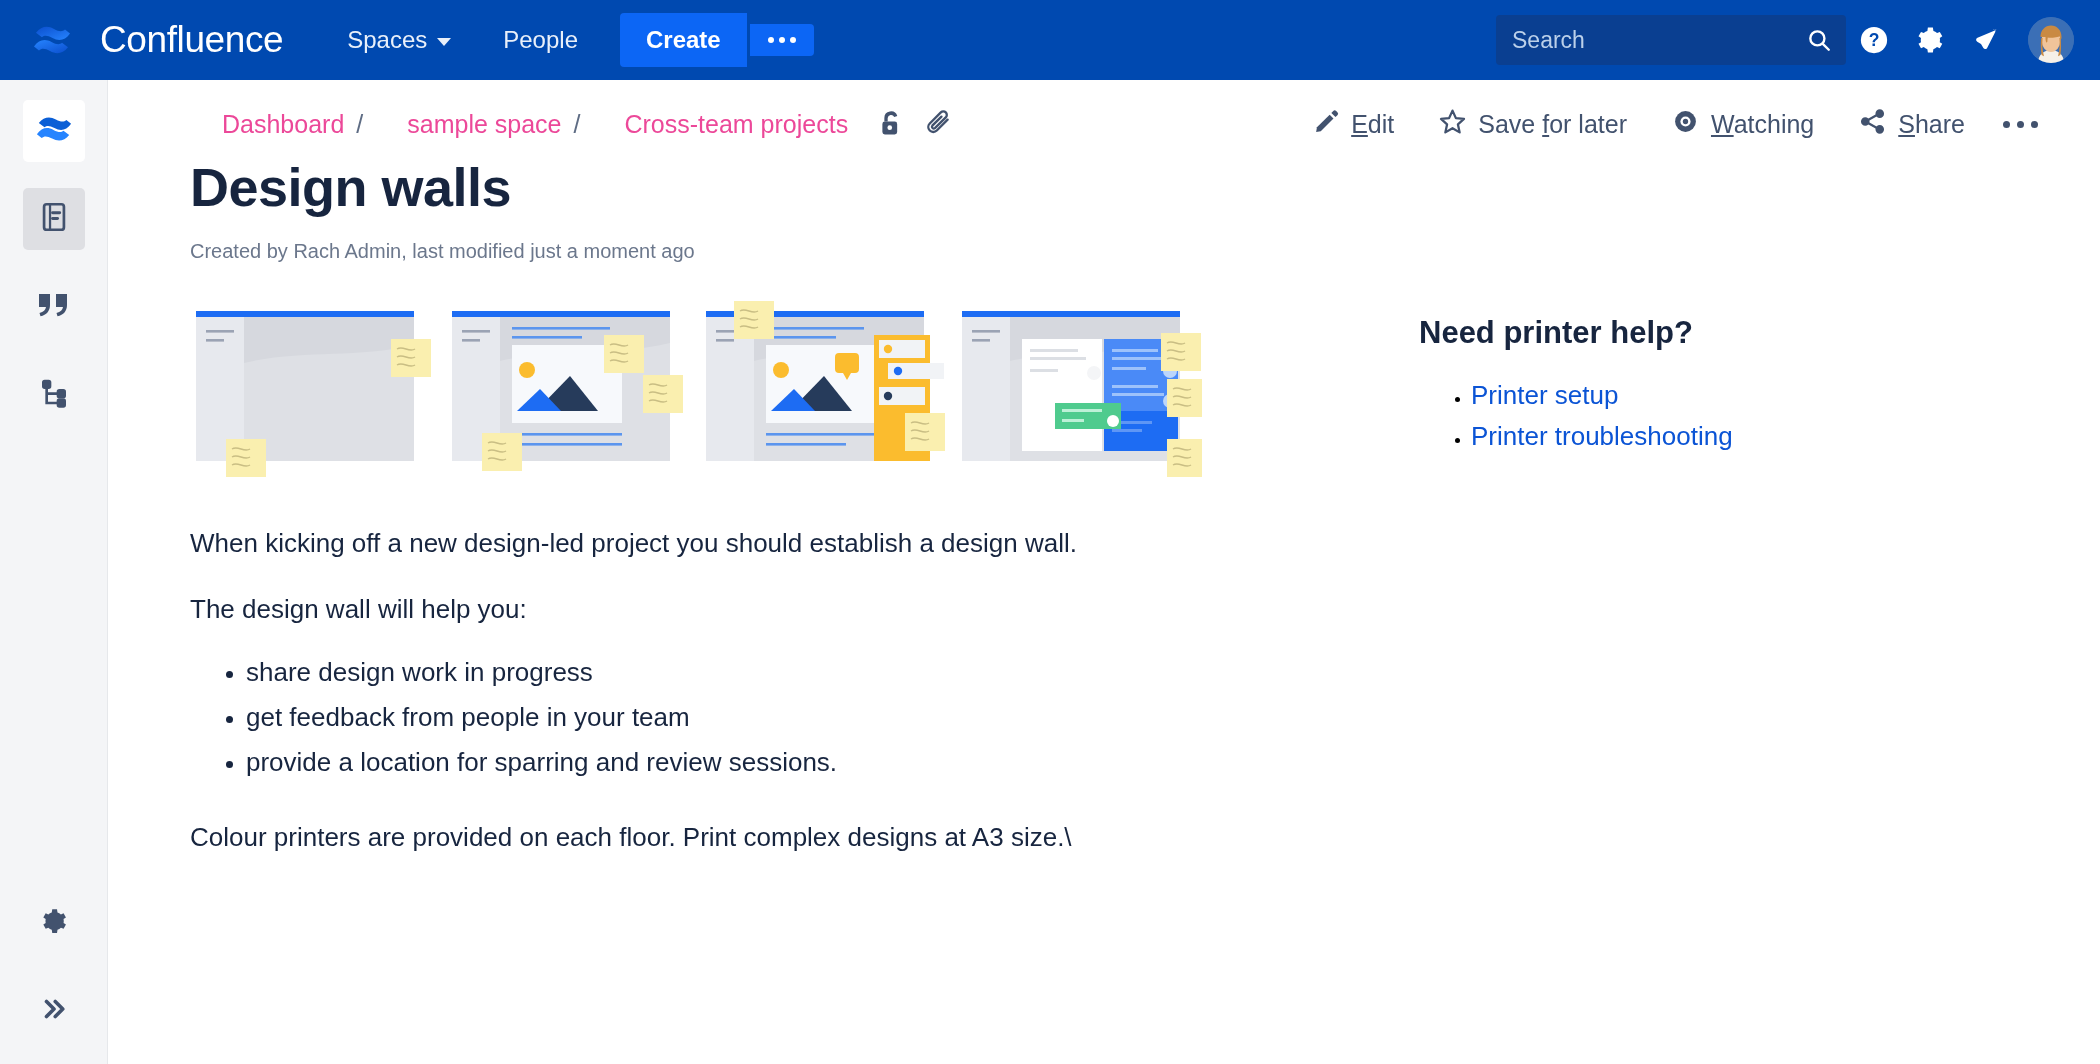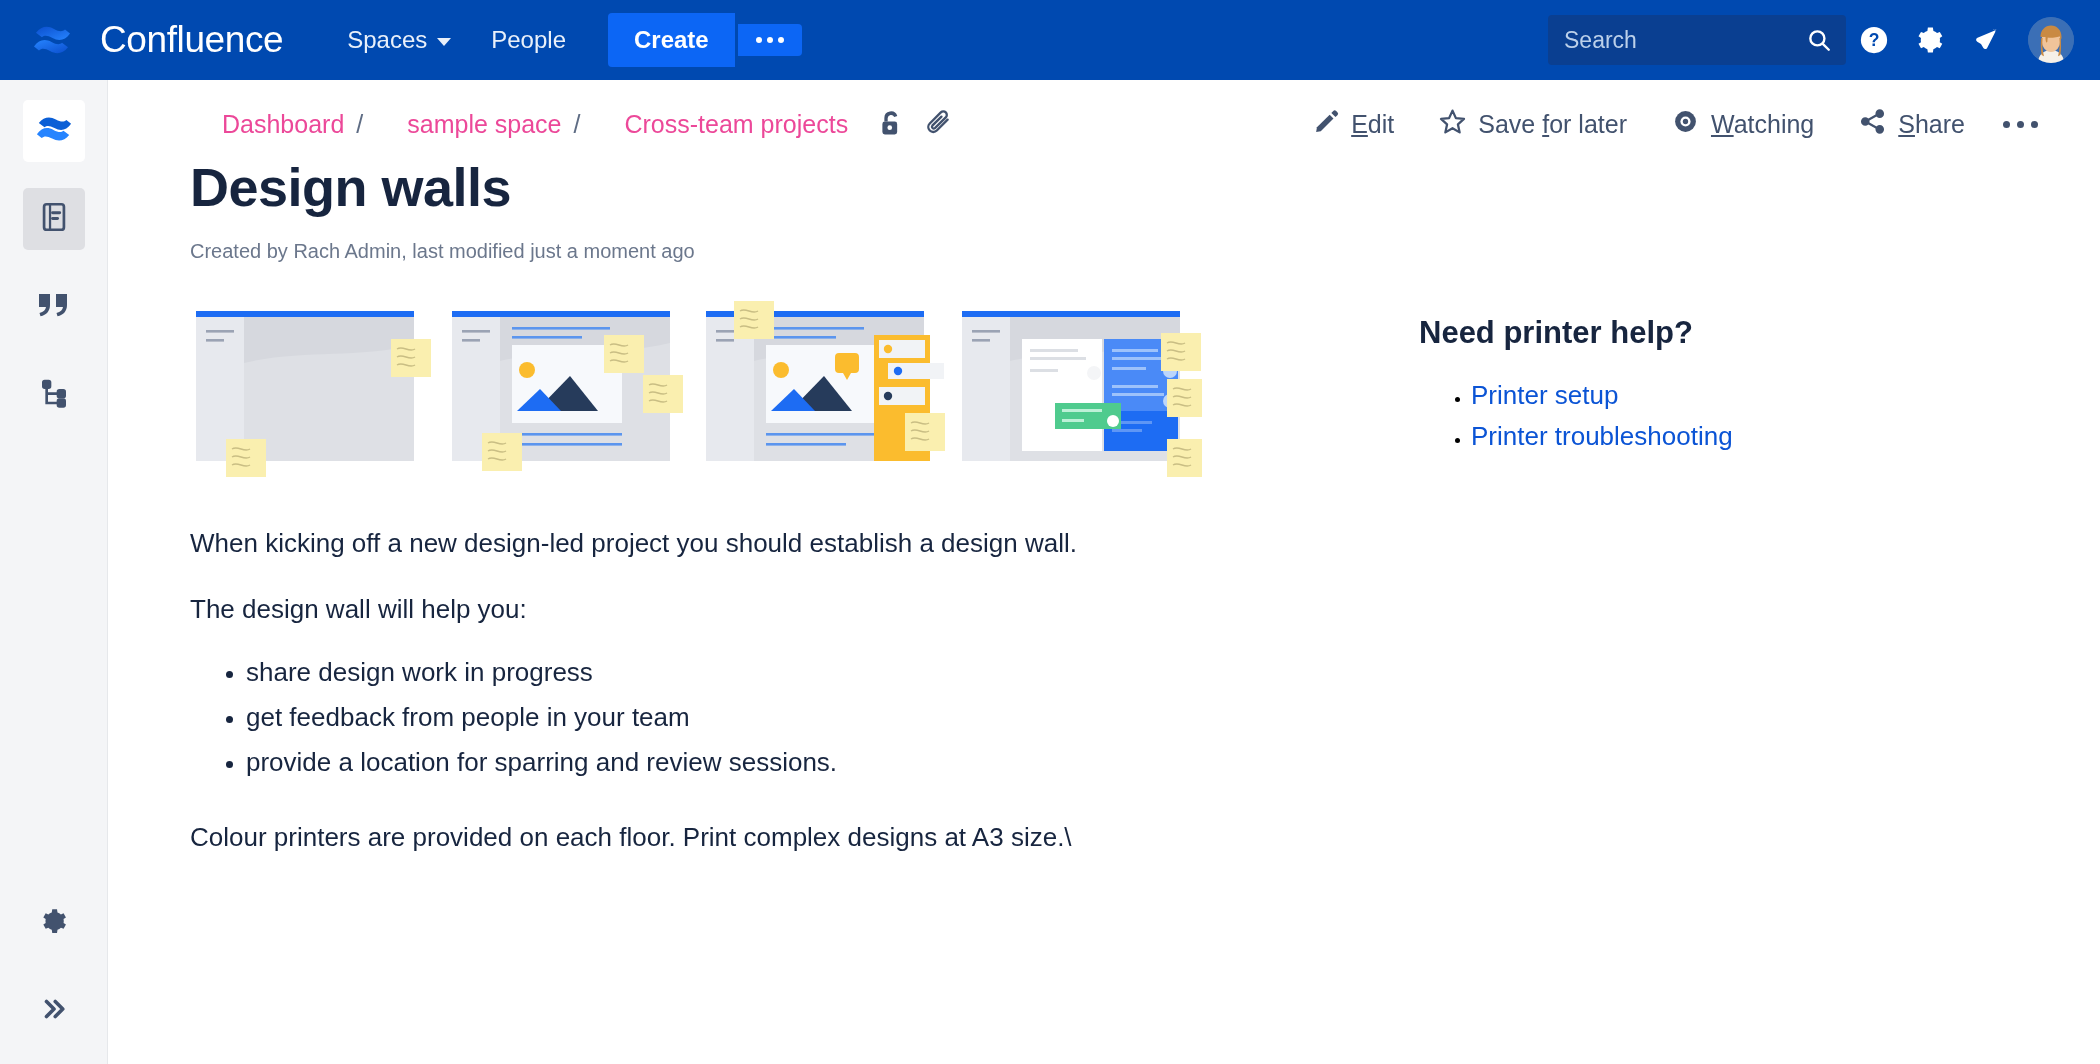--- a/index.html
+++ b/index.html
@@ -19,21 +19,21 @@
   }
   .brand {
     display: flex; align-items: center;
     margin-left: 32px; gap: 28px;
   }
   .brand-logo { width: 40px; height: 40px; display: block; }
   .brand-name {
     color: #ffffff; font-size: 37px; font-weight: 400;
     letter-spacing: -0.4px;
   }
-  .nav-links { display: flex; align-items: flex-end; margin-left: 46px; gap: 4px; }
+  .nav-links { display: flex; align-items: flex-end; margin-left: 46px; gap: 16px; }
   .nav-link {
     color: #E9F0FA; font-size: 24px; padding: 10px 18px;
     display: flex; align-items: center; gap: 10px; cursor: pointer;
     border-radius: 4px; white-space: nowrap;
   }
   .caret { width: 0; height: 0; border-left: 7px solid transparent;
            border-right: 7px solid transparent; border-top: 8px solid #E9F0FA;
            display: inline-block; margin-top: 3px; }
   .create-group { display: flex; align-items: center; margin-left: 24px; gap: 3px; }
   .btn-create {
@@ -43,21 +43,21 @@
   }
   .btn-create-more {
     background: #0C66F5; color: #fff; border: none; border-radius: 0 4px 4px 0;
     padding: 13px 18px; cursor: pointer; display: flex; align-items: center;
   }
   .dots { display: flex; gap: 5px; }
   .dots i { width: 6px; height: 6px; border-radius: 50%; background: #fff; display: block; }
 
   .nav-right { margin-left: auto; display: flex; align-items: center; gap: 0; margin-right: 26px; }
   .searchbox {
-    position: relative; width: 298px; height: 50px;
+    position: relative; width: 350px; height: 50px;
     background: #0A3F91; border-radius: 4px; display: flex; align-items: center;
   }
   .searchbox input {
     background: transparent; border: none; outline: none;
     color: #fff; font-size: 23px; font-family: inherit;
     padding: 0 44px 0 16px; width: 100%; height: 100%;
   }
   .searchbox input::placeholder { color: #BBD0EA; }
   .search-icon { position: absolute; right: 14px; top: 12px; }
   .nav-icon-btn {

